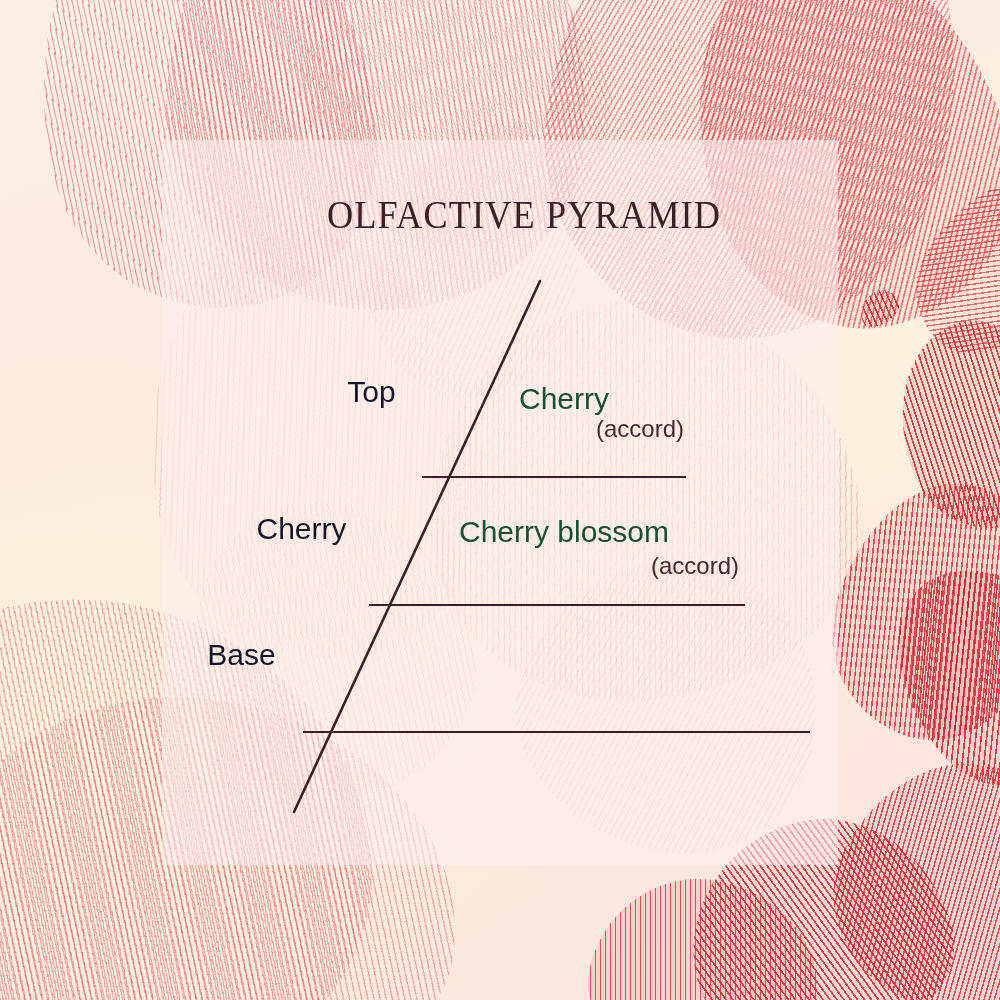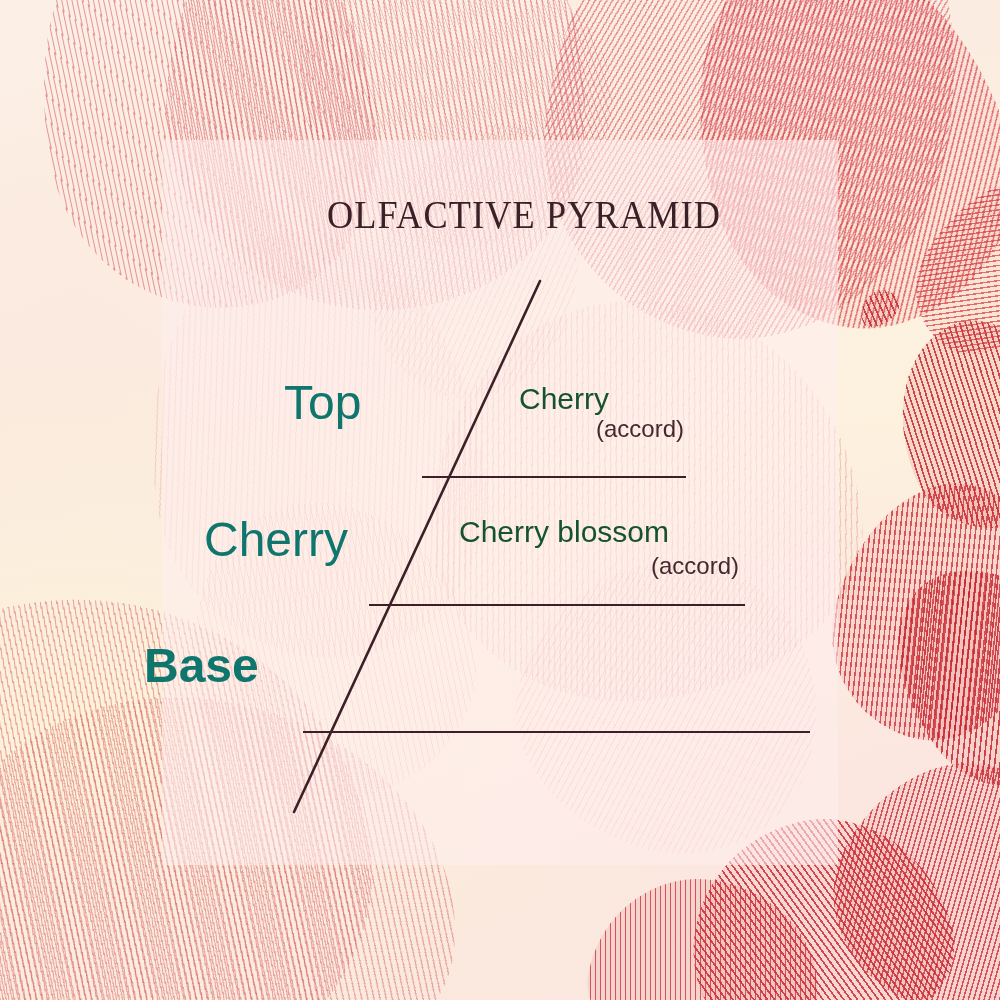--- a/index.html
+++ b/index.html
@@ -63,34 +63,34 @@
   
   #content{position:absolute;left:0;top:0;width:800px;height:1000px;margin-left:24px;}
   #title{
     position:absolute;left:0;top:192px;width:1000px;text-align:center;
     font-family:"Liberation Serif", serif;
     font-size:39px;letter-spacing:1.2px;color:#3a2127;
     transform:scaleX(.93);transform-origin:center;
     white-space:nowrap;
   }
   .stage-label{
-    position:absolute;text-align:left;
-    font-size:48px;color:#0f766e;white-space:nowrap;
+    position:absolute;text-align:center;
+    font-size:30px;color:#0f172a;white-space:nowrap;
   }
   .note-main{
     position:absolute;text-align:center;
     font-size:30px;color:#14532d;white-space:nowrap;
   }
   .note-sub{
     position:absolute;text-align:right;
     font-size:24px;color:#45282e;white-space:nowrap;
   }
   #lbl-top{left:260px;top:375px;width:175px;}
   #lbl-heart{left:180px;top:512px;width:195px;}
-  #lbl-base{left:120px;top:638px;width:195px;font-weight:bold;}
+  #lbl-base{left:120px;top:638px;width:195px;}
 
   #note-top{left:420px;top:382px;width:240px;}
   #note-top-sub{left:420px;top:415px;width:240px;}
   #note-heart{left:395px;top:515px;width:290px;}
   #note-heart-sub{left:425px;top:552px;width:290px;}
   #note-base{left:400px;top:641px;width:240px;}
 
   .hline{position:absolute;height:0;border-top:2.4px solid #3b2127;}
   #hline-1{left:398px;top:476px;width:264px;}
   #hline-2{left:345px;top:604px;width:376px;}

